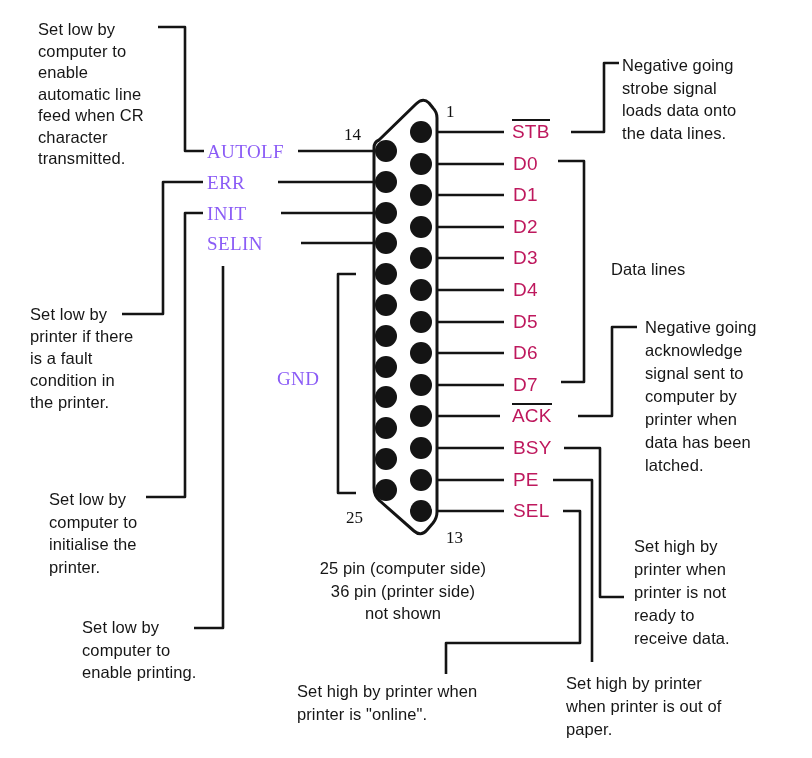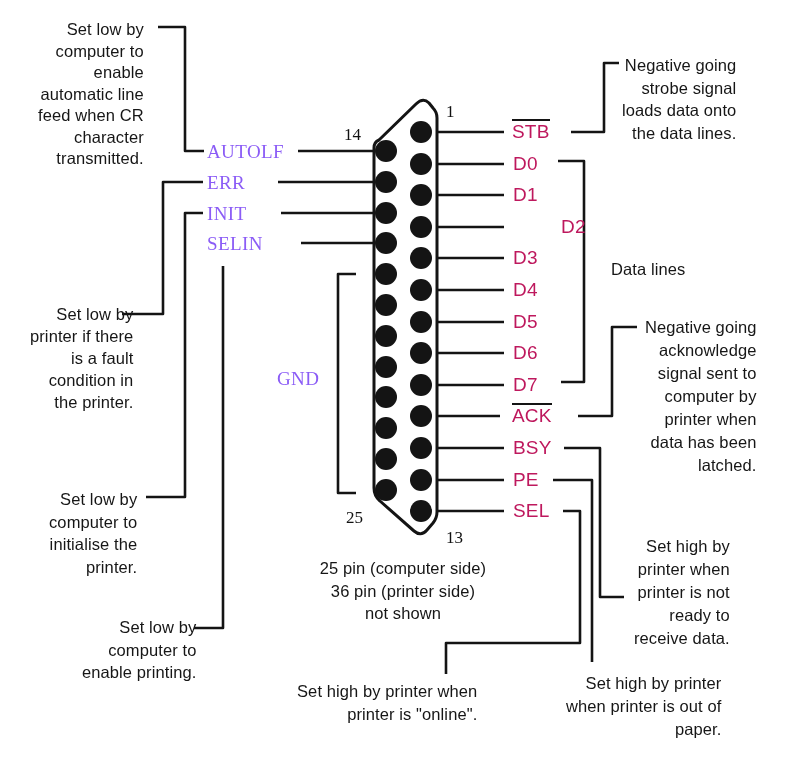--- a/index.html
+++ b/index.html
@@ -5,21 +5,20 @@
   html,body { margin:0; padding:0; background:#ffffff; }
   .stage {
     position:relative; width:812px; height:758px; background:#ffffff;
     overflow:hidden; font-family:"Liberation Sans", sans-serif; color:#141414;
   }
   .stage svg { position:absolute; left:0; top:0; }
   .note {
     position:absolute; white-space:pre-line;
     font:16.5px/22px "Liberation Sans", sans-serif; color:#161616;
     letter-spacing:0.1px;
-    text-align:right;
   }
   .pinlab {
     position:absolute; font:19px/20px "Liberation Sans", sans-serif; color:#be185d;
     letter-spacing:0.2px;
   }
   .pinlab-serif {
     position:absolute; font:19px/20px "Liberation Serif", serif; color:#8b5cf6;
     letter-spacing:0.4px;
   }
   .pinnum {
@@ -114,21 +113,21 @@
 
   <div class="pinlab-serif" style="left:207px; top:142px;">AUTOLF</div>
   <div class="pinlab-serif" style="left:207px; top:173px;">ERR</div>
   <div class="pinlab-serif" style="left:207px; top:204px;">INIT</div>
   <div class="pinlab-serif" style="left:207px; top:234px;">SELIN</div>
   <div class="pinlab-serif" style="left:277px; top:369px;">GND</div>
 
   <div class="pinlab" style="left:512px; top:119px;"><span class="neg">STB</span></div>
   <div class="pinlab" style="left:513px; top:154px;">D0</div>
   <div class="pinlab" style="left:513px; top:185px;">D1</div>
-  <div class="pinlab" style="left:513px; top:217px;margin-left:48px;">D2</div>
+  <div class="pinlab" style="left:513px; top:217px;">D2</div>
   <div class="pinlab" style="left:513px; top:248px;">D3</div>
   <div class="pinlab" style="left:513px; top:280px;">D4</div>
   <div class="pinlab" style="left:513px; top:312px;">D5</div>
   <div class="pinlab" style="left:513px; top:343px;">D6</div>
   <div class="pinlab" style="left:513px; top:375px;">D7</div>
   <div class="pinlab" style="left:512px; top:403px;"><span class="neg">ACK</span></div>
   <div class="pinlab" style="left:513px; top:438px;">BSY</div>
   <div class="pinlab" style="left:513px; top:470px;">PE</div>
   <div class="pinlab" style="left:513px; top:501px;">SEL</div>
 

